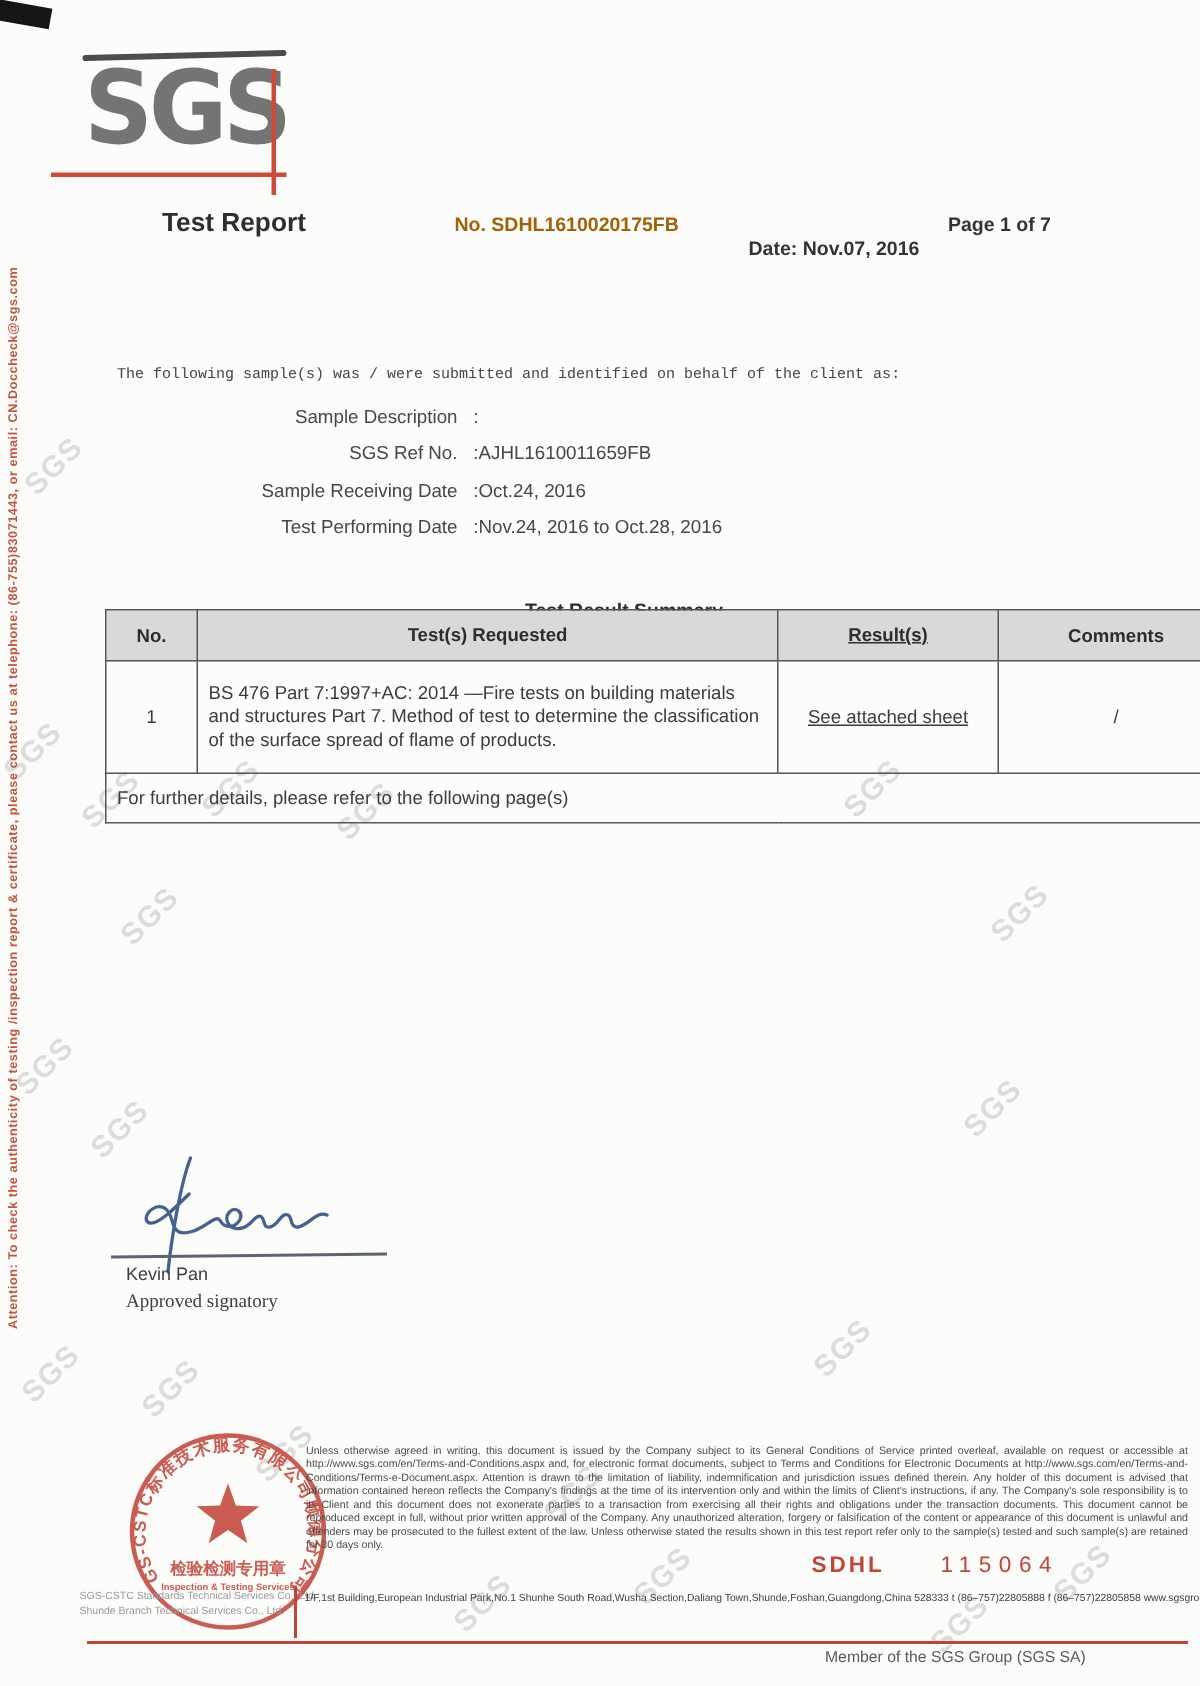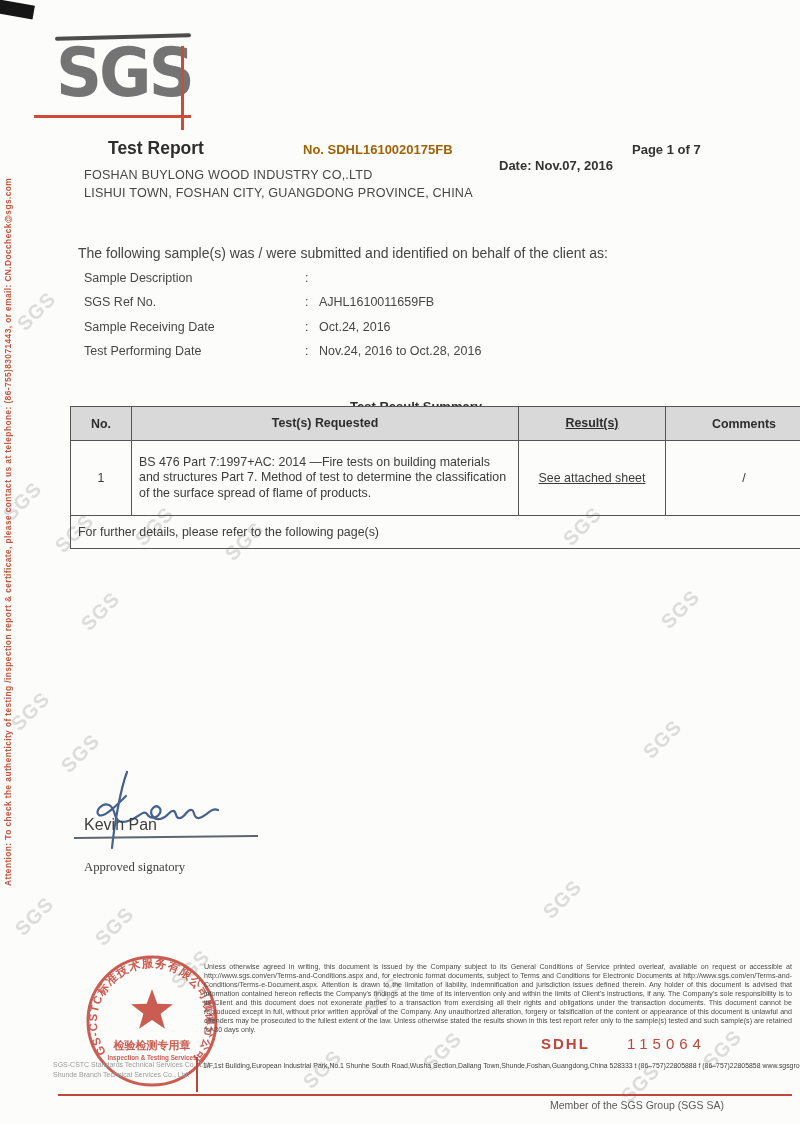--- a/index.html
+++ b/index.html
@@ -18,24 +18,24 @@
   .red-v{left:181px;top:46px;width:2.5px;height:84px;background:#ce4b38;}
 
   
   .doc-title{left:108px;top:138px;font-size:17.5px;font-weight:bold;color:#2e2e2e;}
   .report-no{left:303px;top:142px;font-size:13px;font-weight:bold;color:#a16207;}
   .report-date{left:499px;top:142px;font-size:13px;font-weight:bold;color:#333;margin-top:16px;}
   .page-no{left:632px;top:142px;font-size:13px;font-weight:bold;color:#333;}
 
   .client{left:84px;top:166px;font-size:12.6px;line-height:18px;letter-spacing:.2px;color:#474747;}
 
-  .intro{left:78px;top:245px;font-size:14px;color:#454545;}
+  .intro{left:78px;top:245px;font-size:10px;color:#454545;font-family:Liberation Mono, monospace;}
 
   .sample{left:84px;top:266px;font-size:12.5px;color:#474747;}
-  .sample .srow{display:flex;height:24.3px;align-items:center;}
+  .sample .srow{display:flex;height:24.3px;align-items:center;text-align:right;}
   .sample .slabel{width:221px;}
   .sample .scolon{width:14px;}
 
   .tbl-title{left:70px;top:379px;width:692px;text-align:center;font-size:13px;font-weight:bold;
              text-decoration:underline;color:#2f2f2f;margin-top:20px;}
 
   table.summary{position:absolute;left:70px;top:406px;width:692px;border-collapse:collapse;
                 font-size:12.4px;color:#3c3c3c;table-layout:fixed;}
   table.summary th,table.summary td{border:1.4px solid #555;padding:6px 7px;}
   table.summary th{background:#d9d9d9;font-weight:bold;height:21px;color:#2d2d2d;}
@@ -43,21 +43,21 @@
   .c-no{width:46px;text-align:center;}
   .c-test{width:372px;text-align:left;line-height:15.5px;}
   .c-res{width:132px;text-align:center;line-height:21px;text-decoration:underline;}
   .c-com{width:142px;text-align:center;}
   .tfoot-row td{height:20px;text-align:left;font-size:12.4px;}
   .data-row td{height:62px;}
 
   .signed{left:84px;top:707px;font-size:12.7px;line-height:18.5px;color:#3e3e3e;}
   .sig-svg{left:70px;top:762px;}
   .sig-line{left:74px;top:836px;width:184px;height:1.8px;background:#5c6670;transform:rotate(-.6deg);}
-  .sig-name{left:84px;top:816px;font-size:16px;color:#3e3e3e;}
+  .sig-name{left:84px;top:842px;font-size:12px;color:#3e3e3e;}
   .sig-role{left:84px;top:860px;font-size:12.7px;color:#3e3e3e;font-family:Liberation Serif, serif;}
 
   .side-note{left:3px;top:128px;height:758px;writing-mode:vertical-rl;transform:rotate(180deg);
              font-size:8.4px;letter-spacing:.4px;color:#c2553e;font-weight:bold;}
 
   .legal{left:204px;top:963px;width:588px;font-size:7.1px;line-height:8.95px;
          text-align:justify;color:#4c4c4c;}
   .code-left{left:541px;top:1035px;font-size:15px;font-weight:bold;color:#c2453a;letter-spacing:2px;}
   .code-right{left:627px;top:1035px;font-size:15px;color:#c2453a;letter-spacing:5px;}
 
@@ -106,24 +106,20 @@
 
   <div class="abs logo">SGS</div>
   <div class="abs red-h"></div>
   <div class="abs red-v"></div>
 
   <div class="abs doc-title">Test Report</div>
   <div class="abs report-no">No. SDHL1610020175FB</div>
   <div class="abs report-date">Date: Nov.07, 2016</div>
   <div class="abs page-no">Page 1 of 7</div>
 
-  <div class="abs client">
-    <div>FOSHAN BUYLONG WOOD INDUSTRY CO,.LTD</div>
-    <div>LISHUI TOWN, FOSHAN CITY, GUANGDONG PROVINCE, CHINA</div>
-  </div>
 
   <div class="abs intro">The following sample(s) was / were submitted and identified on behalf of the client as:</div>
 
   <div class="abs sample">
     <div class="srow">
       <span class="slabel">Sample Description</span>
       <span class="scolon">:</span>
     </div>
     <div class="srow">
       <span class="slabel">SGS Ref No.</span>

